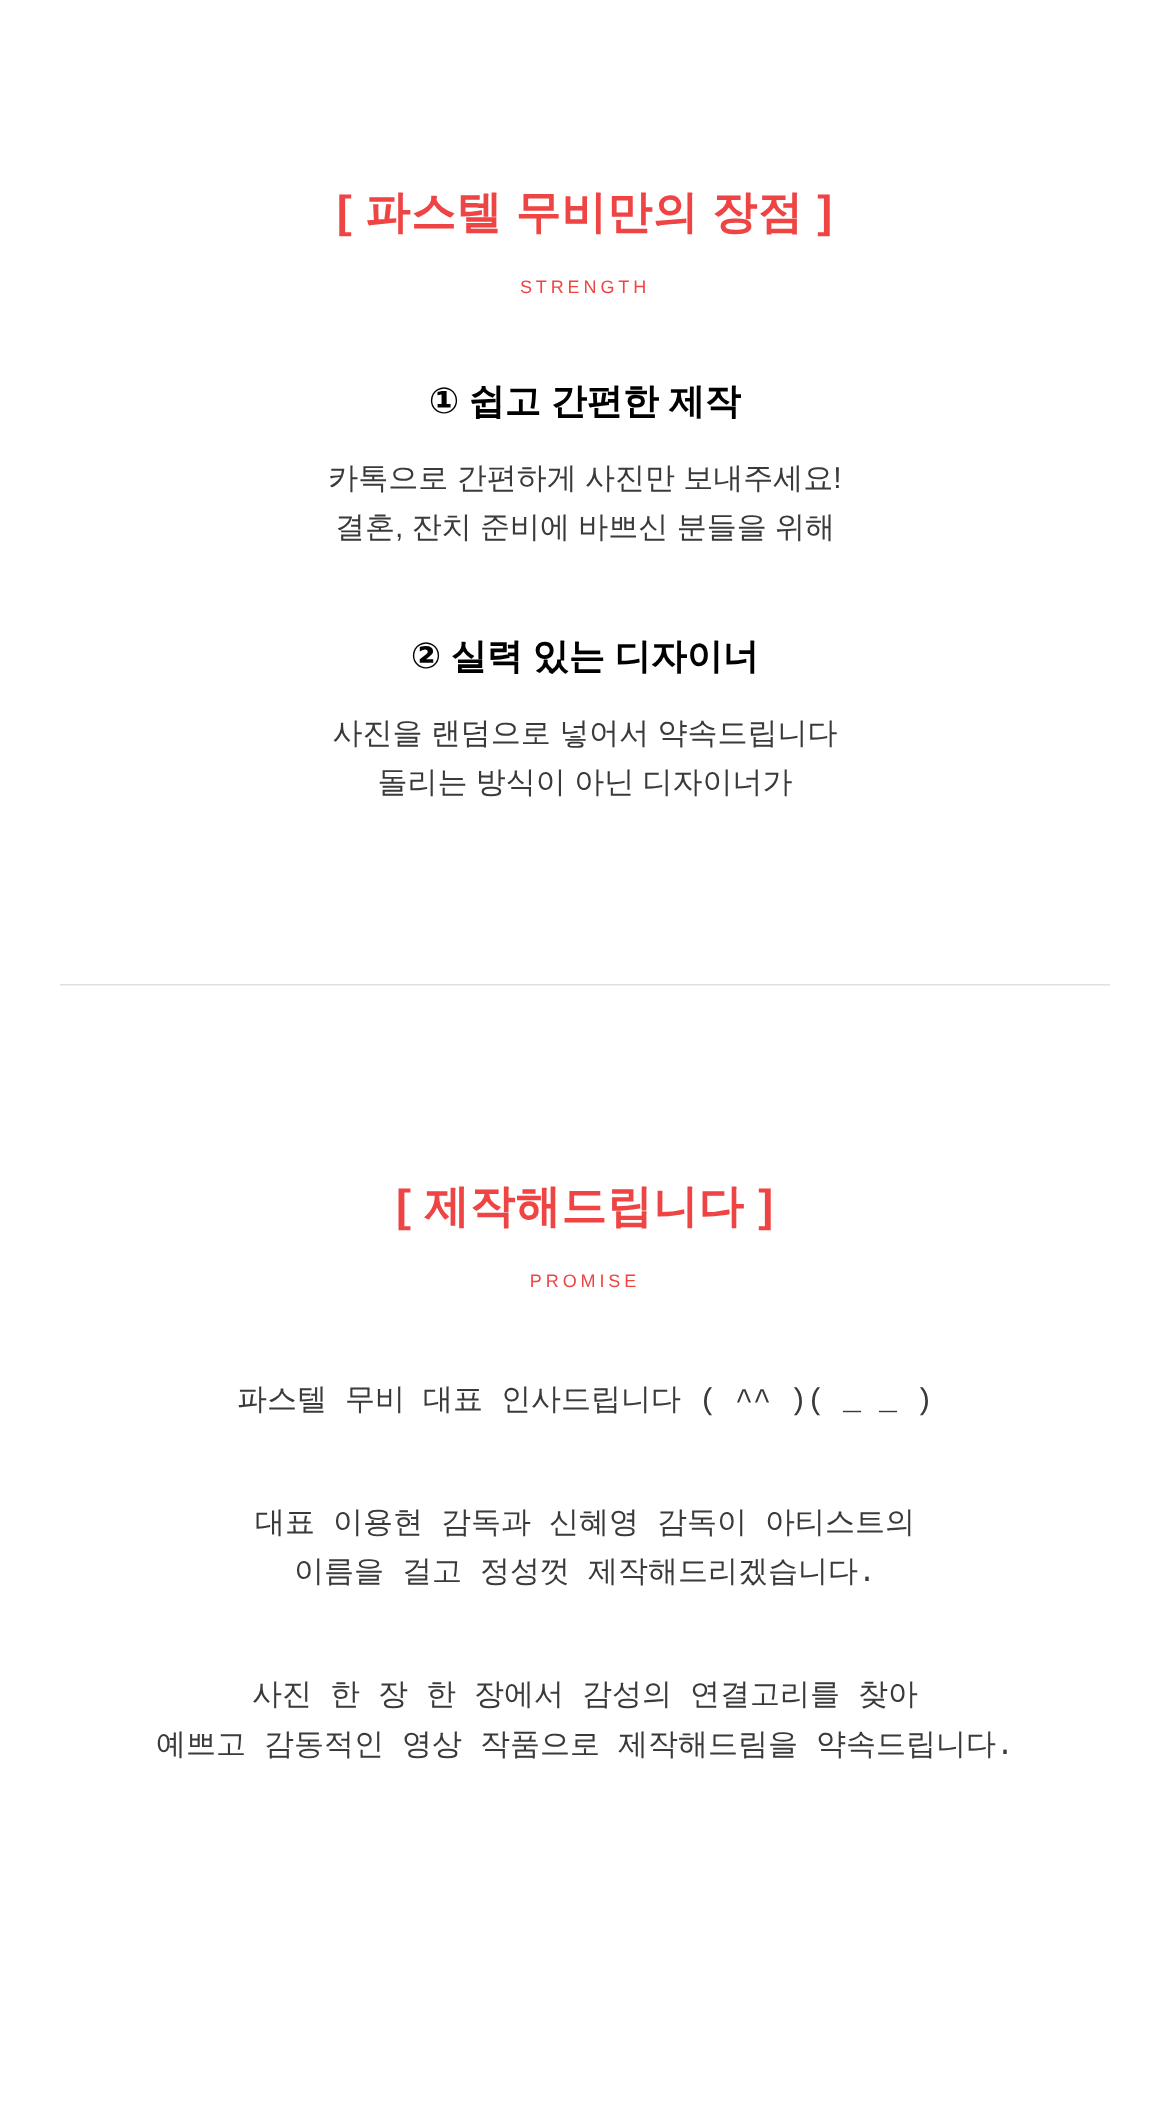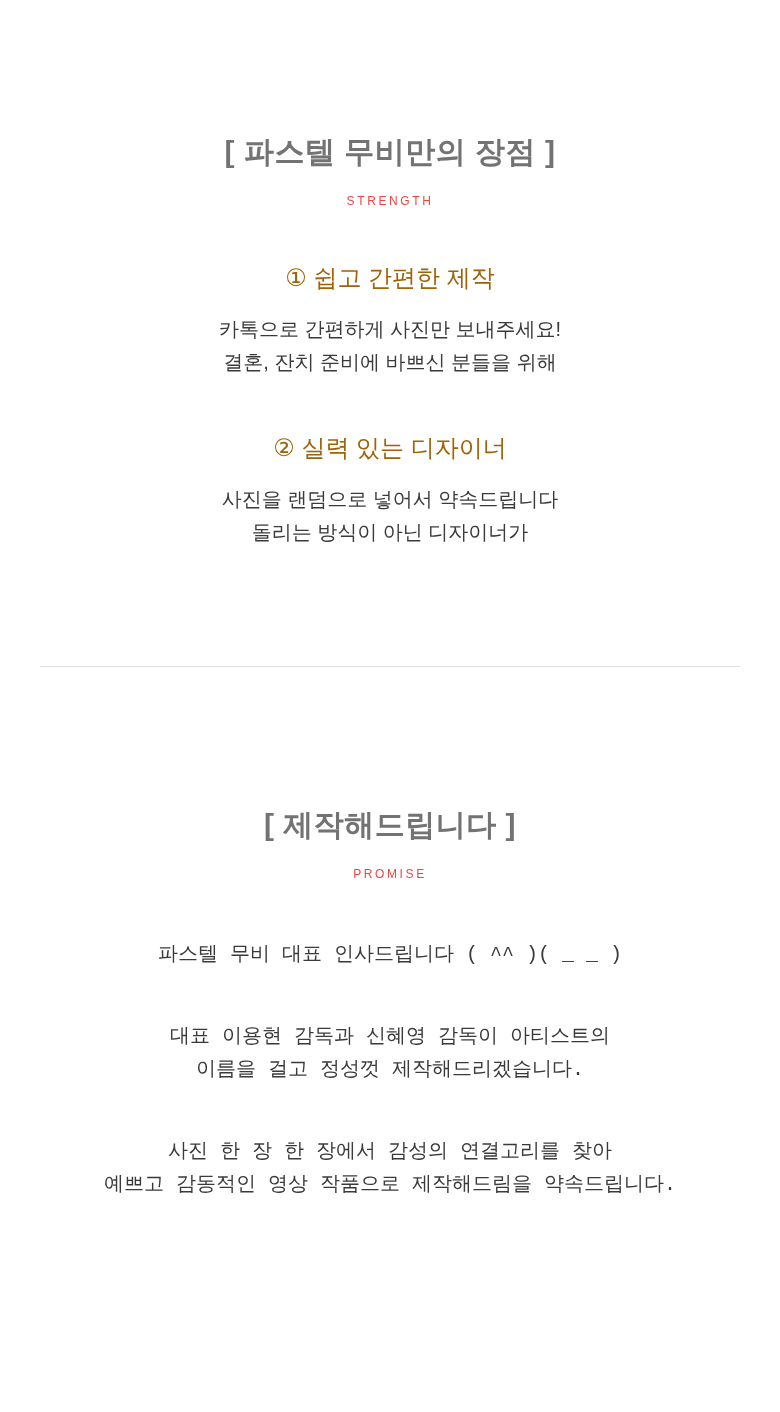--- a/index.html
+++ b/index.html
@@ -26,40 +26,40 @@
   .section {
     width: 100%;
     text-align: center;
   }
   .sec-strength {
     padding-top: 122px;
   }
   .heading-main {
     font-size: 30px;
     font-weight: bold;
-    color: #737373;
+    color: #ef4444;
     letter-spacing: 0.5px;
     line-height: 1.2;
-    margin: 12px;
+    margin: 2px;
   }
   .heading-sub {
     font-size: 12px;
     color: #ef4444;
     letter-spacing: 2.6px;
     margin-top: 24px;
     font-weight: normal;
   }
 
   .item {
     margin-top: 54px;
   }
   .item-title {
     font-size: 24px;
-    font-weight: normal;
-    color: #a16207;
+    font-weight: bold;
+    color: #000000;
     line-height: 1.3;
     margin: 0;
   }
   .item-body {
     font-size: 20px;
     color: #3a3a3a;
     line-height: 1.62;
     margin-top: 20px;
     font-weight: 500;
   }

